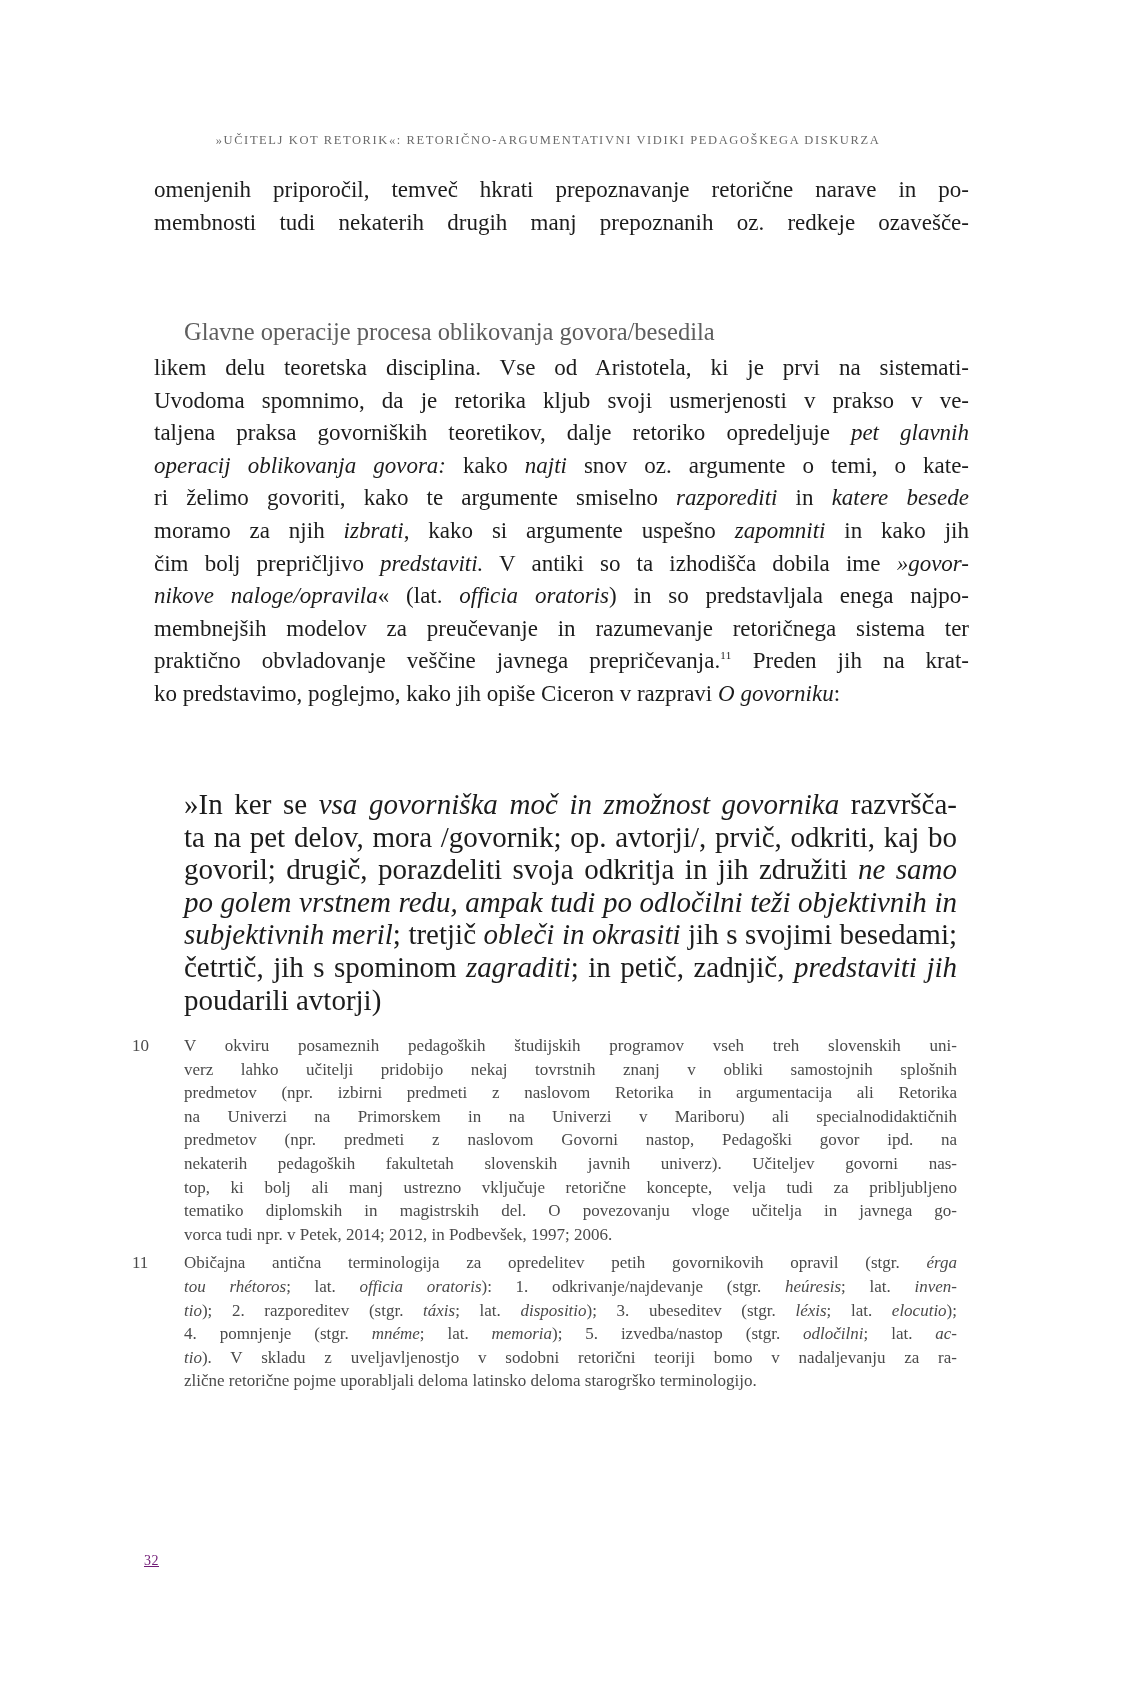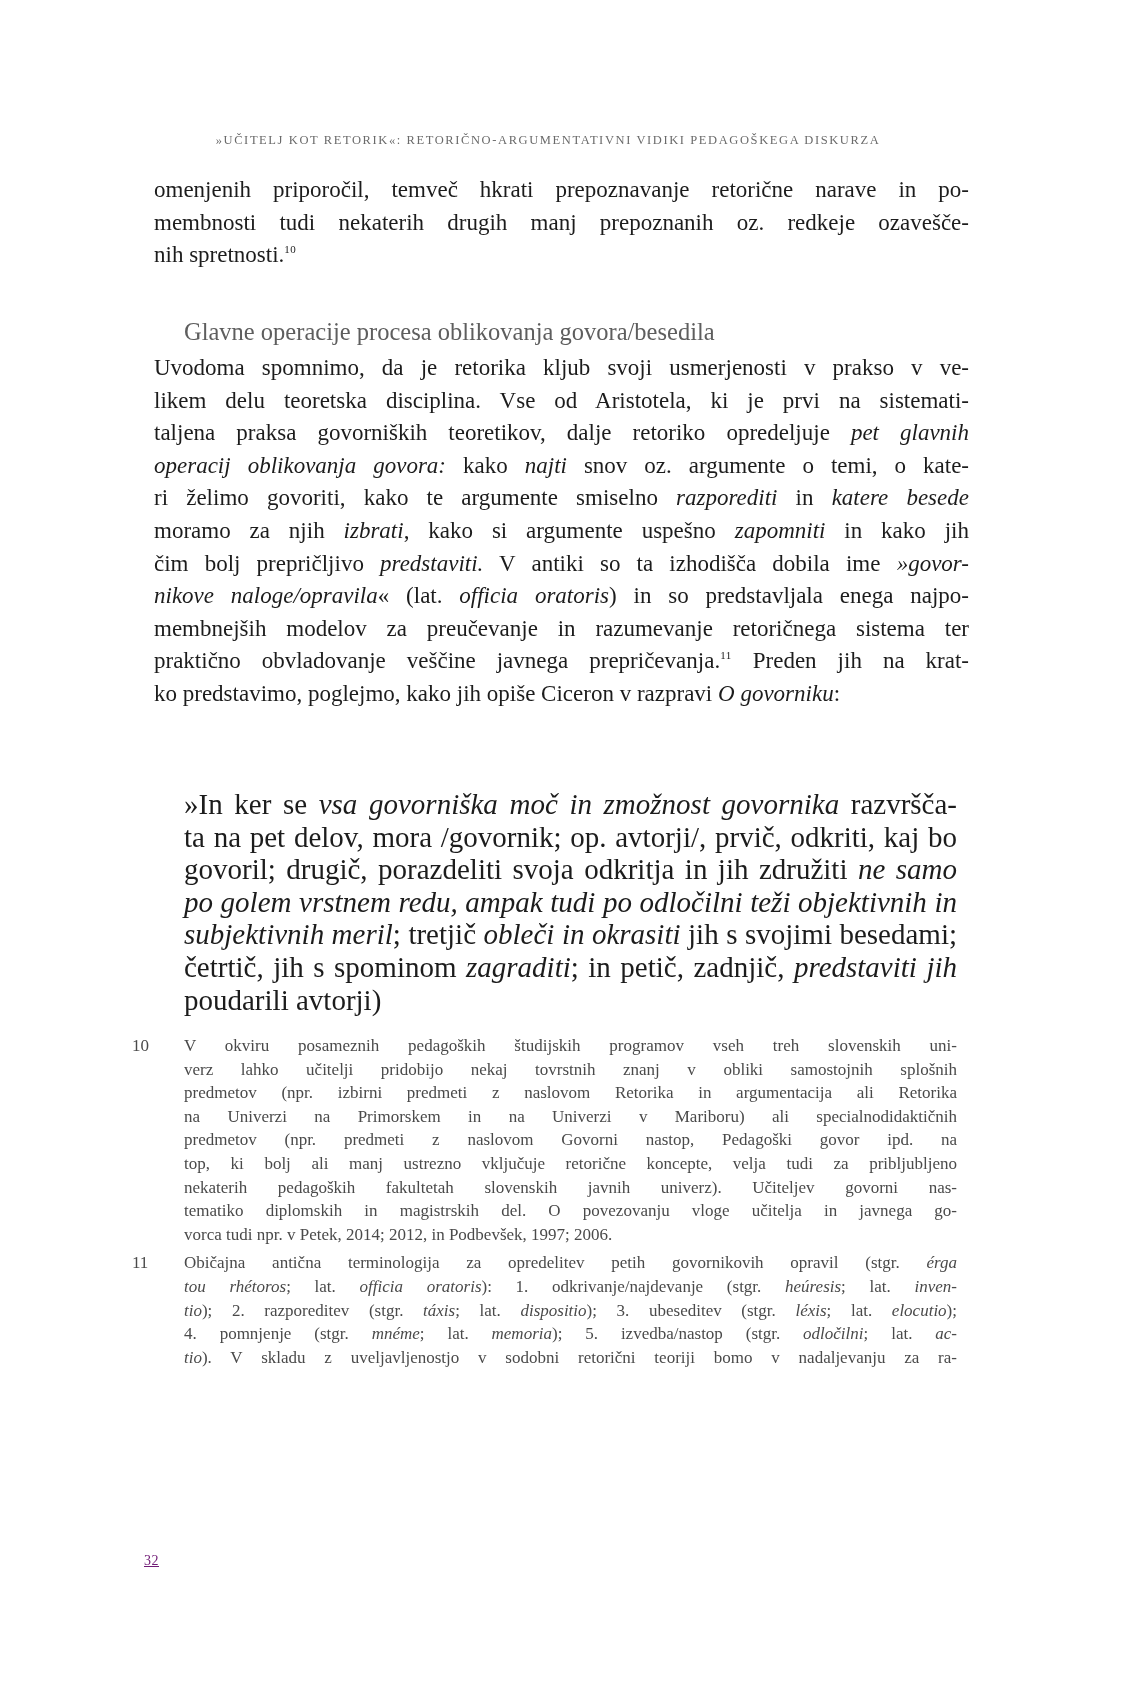--- a/index.html
+++ b/index.html
@@ -117,28 +117,27 @@
     }
   </style>
 </head>
 <body>
 
 <div class="running-head">»UČITELJ KOT RETORIK«: RETORIČNO-ARGUMENTATIVNI VIDIKI PEDAGOŠKEGA DISKURZA</div>
 
 <div class="body-text" id="intro-para">
   <span class="line">omenjenih priporočil, temveč hkrati prepoznavanje retorične narave in po-</span>
   <span class="line">membnosti tudi nekaterih drugih manj prepoznanih oz. redkeje ozavešče-</span>
-  <span class="line last"><span>nih spretnosti.</span><sup class="fnref">10</sup></span>
 </div>
 
 <div class="section-heading">Glavne operacije procesa oblikovanja govora/besedila</div>
 
 <div class="body-text" id="main-para">
+  <span class="line">likem delu teoretska disciplina. Vse od Aristotela, ki je prvi na sistemati-</span>
   <span class="line">Uvodoma spomnimo, da je retorika kljub svoji usmerjenosti v prakso v ve-</span>
-  <span class="line">likem delu teoretska disciplina. Vse od Aristotela, ki je prvi na sistemati-</span>
   <span class="line"><span>taljena praksa govorniških teoretikov, dalje retoriko opredeljuje </span><i>pet glavnih</i></span>
   <span class="line"><i>operacij oblikovanja govora:</i><span> kako </span><i>najti</i><span> snov oz. argumente o temi, o kate-</span></span>
   <span class="line"><span>ri želimo govoriti, kako te argumente smiselno </span><i>razporediti</i><span> in </span><i>katere besede</i></span>
   <span class="line"><span>moramo za njih </span><i>izbrati</i><span>, kako si argumente uspešno </span><i>zapomniti</i><span> in kako jih</span></span>
   <span class="line"><span>čim bolj prepričljivo </span><i>predstaviti.</i><span> V antiki so ta izhodišča dobila ime </span><i>»govor-</i></span>
   <span class="line"><i>nikove naloge/opravila</i><span>« (lat. </span><i>officia oratoris</i><span>) in so predstavljala enega najpo-</span></span>
   <span class="line">membnejših modelov za preučevanje in razumevanje retoričnega sistema ter</span>
   <span class="line"><span>praktično obvladovanje veščine javnega prepričevanja.</span><sup class="fnref">11</sup><span> Preden jih na krat-</span></span>
   <span class="line last"><span>ko predstavimo, poglejmo, kako jih opiše Ciceron v razpravi </span><i>O govorniku</i><span>:</span></span>
 </div>
@@ -154,28 +153,29 @@
 </div>
 
 <div class="footnotes">
   <div class="footnote">
     <span class="fn-num">10</span>
     <span class="line">V okviru posameznih pedagoških študijskih programov vseh treh slovenskih uni-</span>
     <span class="line">verz lahko učitelji pridobijo nekaj tovrstnih znanj v obliki samostojnih splošnih</span>
     <span class="line">predmetov (npr. izbirni predmeti z naslovom Retorika in argumentacija ali Retorika</span>
     <span class="line">na Univerzi na Primorskem in na Univerzi v Mariboru) ali specialnodidaktičnih</span>
     <span class="line">predmetov (npr. predmeti z naslovom Govorni nastop, Pedagoški govor ipd. na</span>
+    <span class="line">nekaterih pedagoških fakultetah slovenskih javnih univerz). Učiteljev govorni nas-</span>
     <span class="line">top, ki bolj ali manj ustrezno vključuje retorične koncepte, velja tudi za pribljubljeno</span>
-    <span class="line">nekaterih pedagoških fakultetah slovenskih javnih univerz). Učiteljev govorni nas-</span>
     <span class="line">tematiko diplomskih in magistrskih del. O povezovanju vloge učitelja in javnega go-</span>
     <span class="line last">vorca tudi npr. v Petek, 2014; 2012, in Podbevšek, 1997; 2006.</span>
   </div>
   <div class="footnote">
     <span class="fn-num">11</span>
     <span class="line"><span>Običajna antična terminologija za opredelitev petih govornikovih opravil (stgr. </span><i>érga</i></span>
     <span class="line"><i>tou rhétoros</i><span>; lat. </span><i>officia oratoris</i><span>): 1. odkrivanje/najdevanje (stgr. </span><i>heúresis</i><span>; lat. </span><i>inven-</i></span>
     <span class="line"><i>tio</i><span>); 2. razporeditev (stgr. </span><i>táxis</i><span>; lat. </span><i>dispositio</i><span>); 3. ubeseditev (stgr. </span><i>léxis</i><span>; lat. </span><i>elocutio</i><span>);</span></span>
     <span class="line"><span>4. pomnjenje (stgr. </span><i>mnéme</i><span>; lat. </span><i>memoria</i><span>); 5. izvedba/nastop (stgr. </span><i>odločilni</i><span>; lat. </span><i>ac-</i></span>
     <span class="line"><i>tio</i><span>). V skladu z uveljavljenostjo v sodobni retorični teoriji bomo v nadaljevanju za ra-</span></span>
+    <span class="line last">zlične retorične pojme uporabljali deloma latinsko deloma starogrško terminologijo.</span>
   </div>
 </div>
 
 <div class="page-number">32</div>
 
 </body></html>

